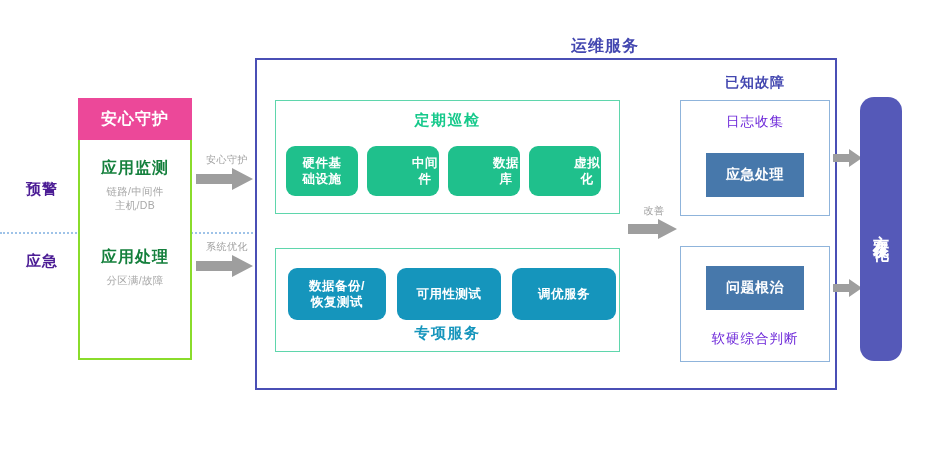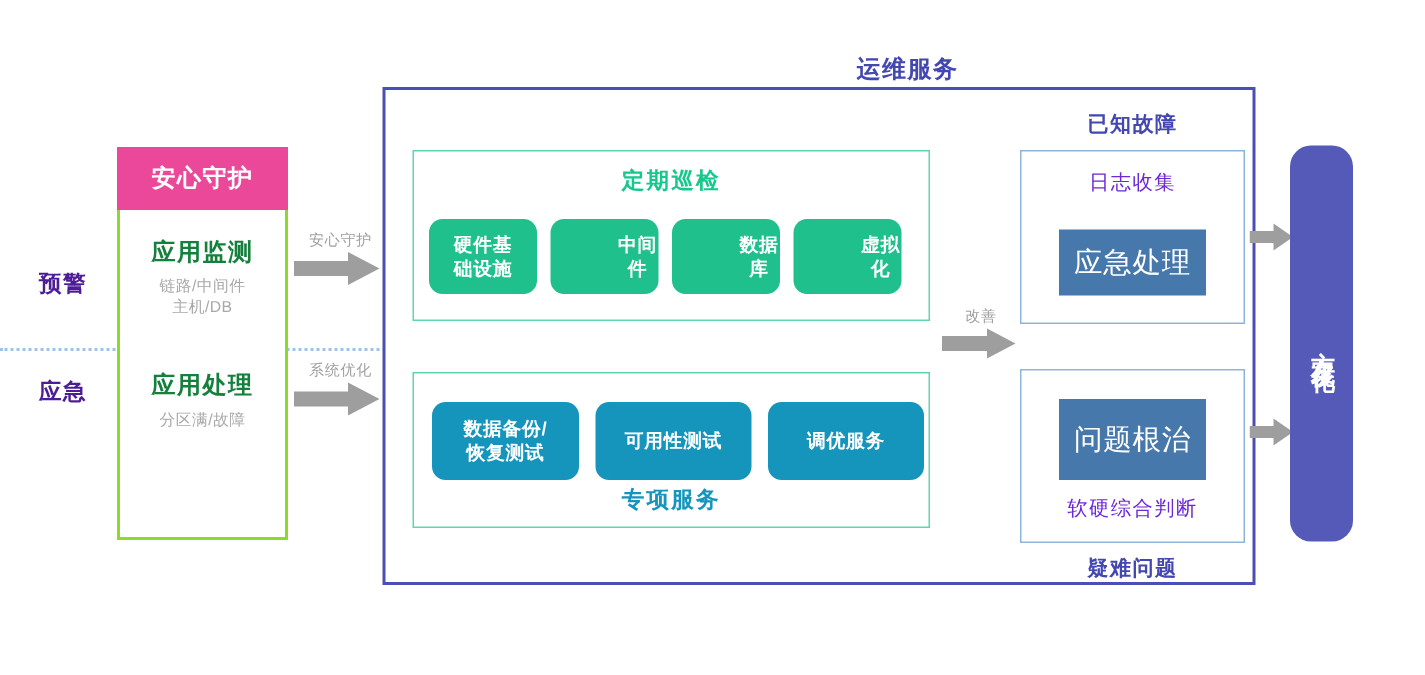--- a/index.html
+++ b/index.html
@@ -139,26 +139,26 @@
     position: absolute; width: 150px; text-align: center;
     color: #6d28d9; font-size: 13.5px; letter-spacing: 1px;
   }
   .sub-text.known { left: 680px; top: 113px; }
   .sub-text.hard  { left: 680px; top: 330px; }
 
   .pill {
     position: absolute;
     background: #4778AB;
     border-radius: 0;
-    color: #ffffff; font-size: 19px; font-weight: normal;
+    color: #ffffff; font-size: 14px; font-weight: bold;
     letter-spacing: 0.5px;
     display: flex; align-items: center; justify-content: center;
   }
   .pill.known { left: 706px; top: 153px; width: 98px; height: 44px; }
-  .pill.hard  { left: 706px; top: 266px; width: 98px; height: 54px; }
+  .pill.hard  { left: 706px; top: 266px; width: 98px; height: 44px; }
 
   
   .vbar {
     left: 860px; top: 97px; width: 42px; height: 264px;
     background: #5559B8;
     border-radius: 14px;
     color: #ffffff; font-size: 16px; font-weight: bold;
     display: flex; align-items: center; justify-content: center;
   }
   .vbar-text {
@@ -255,21 +255,20 @@
     </svg>
   </div>
 
   <div class="sub-cap known">已知故障</div>
   <div class="subbox known"></div>
   <div class="sub-text known">日志收集</div>
   <div class="pill known">
     <span>应急处理</span>
   </div>
 
-  <div class="sub-cap hard">疑难问题</div>
   <div class="subbox hard"></div>
   <div class="sub-text hard">软硬综合判断</div>
   <div class="pill hard">
     <span>问题根治</span>
   </div>
 
   <div class="arrow-wrap" style="left:833px; top:148px;">
     <svg class="garrow" width="30" height="20" viewBox="0 0 30 20">
       <polygon points="0,6 16,6 16,1 29,10 16,19 16,14 0,14" fill="#9E9E9E"></polygon>
     </svg>

